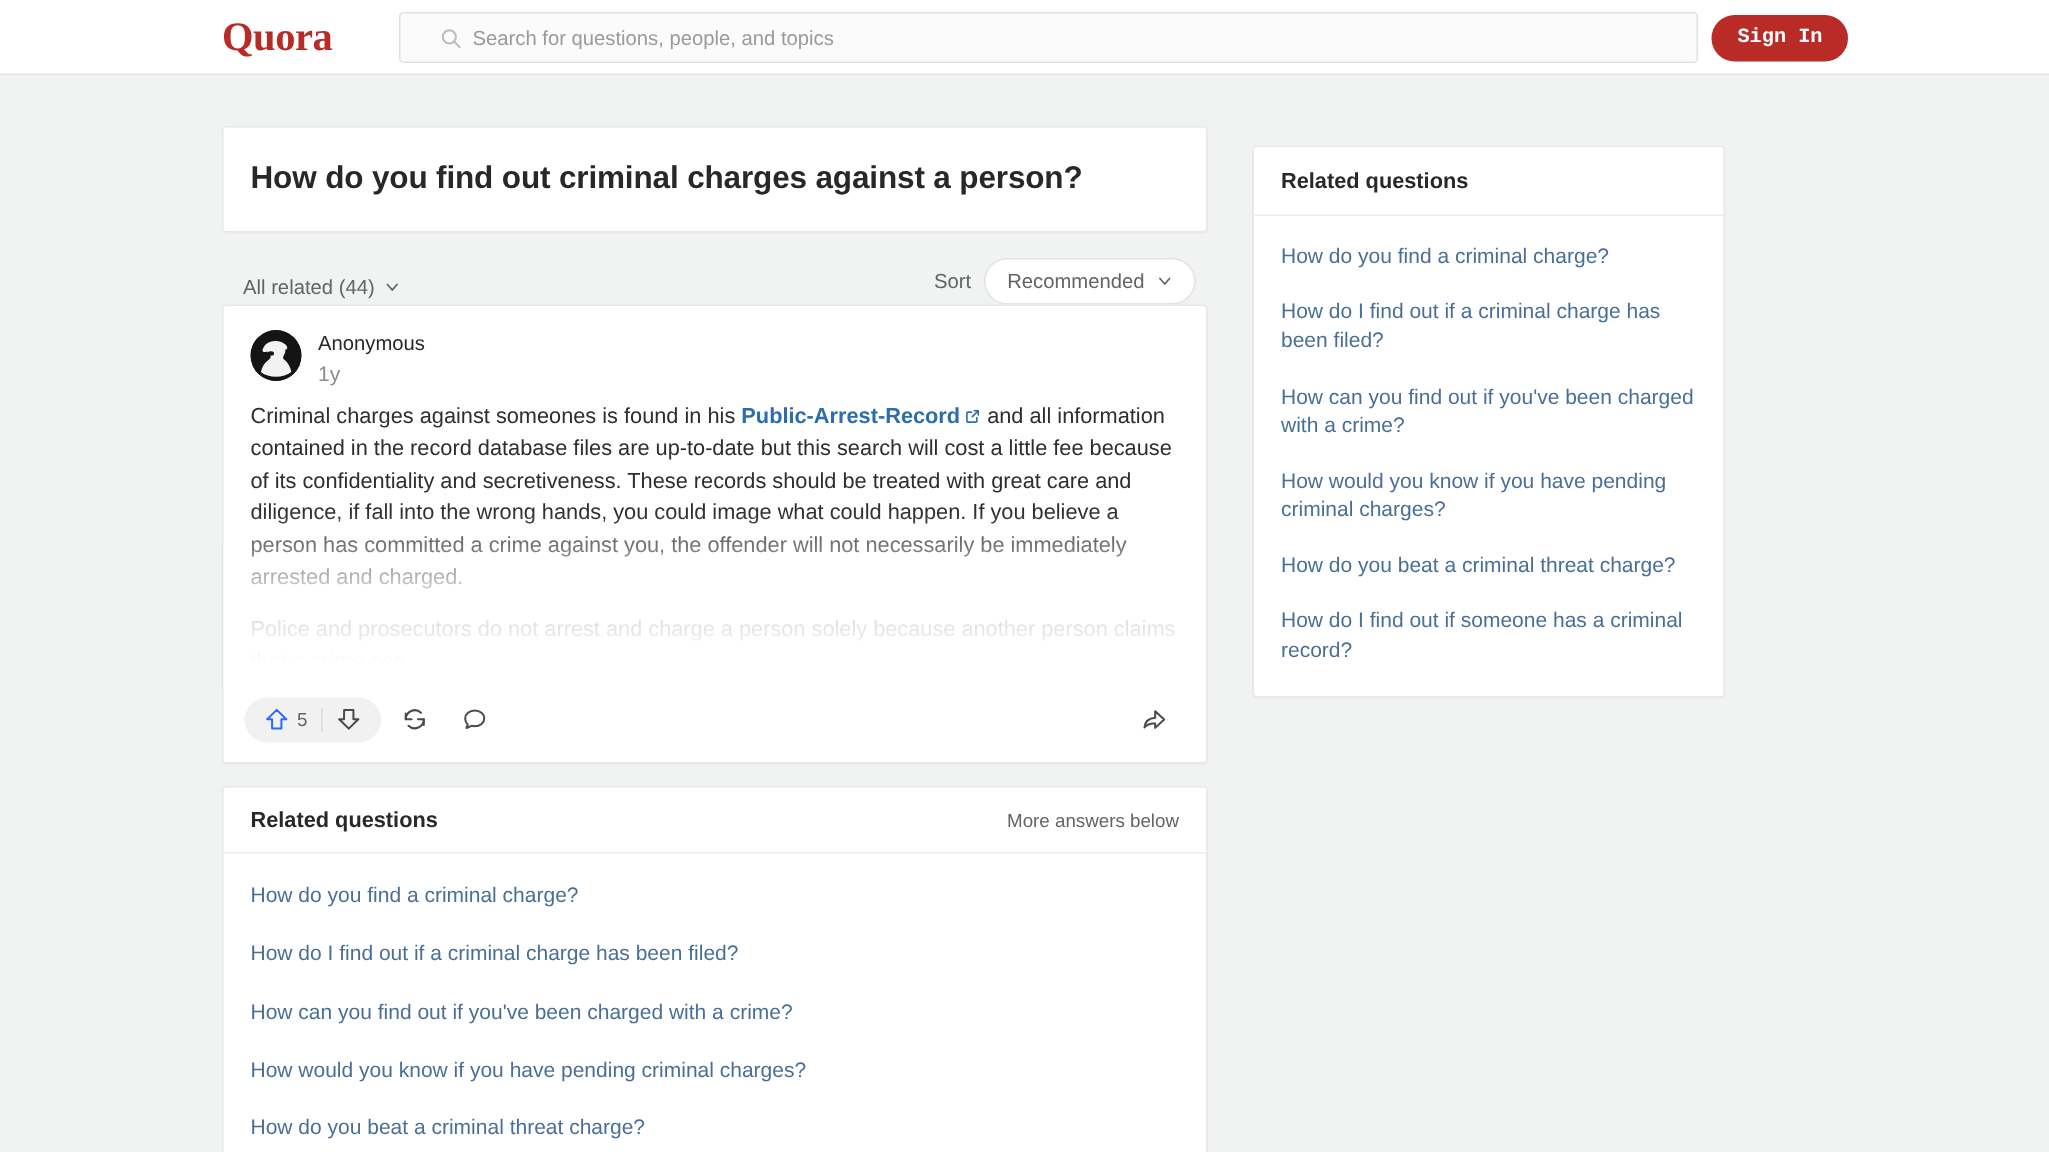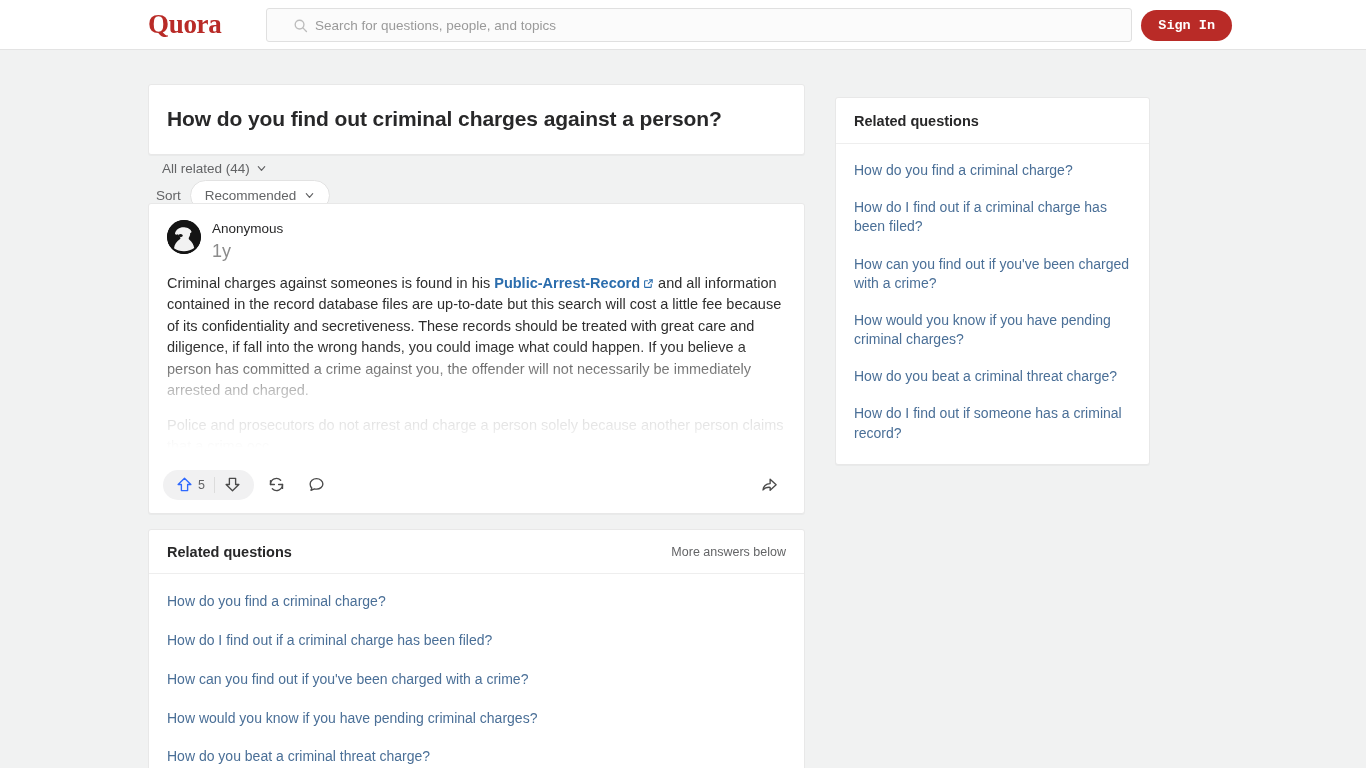--- a/index.html
+++ b/index.html
@@ -104,26 +104,25 @@
     font-size: 21px;
     font-weight: bold;
     color: #282829;
     line-height: 1.3;
     letter-spacing: -0.1px;
   }
 
   
   .filter-row {
     display: flex;
-    align-items: flex-start;
+    align-items: flex-end;
     justify-content: space-between;
     height: 46px;
     padding: 0 8px 0 8px;
     margin-top: 2px;
-    flex-direction: column;
   }
   .all-related {
     display: flex;
     align-items: center;
     gap: 6px;
     font-size: 13.5px;
     color: #636466;
     cursor: pointer;
     padding: 4px 6px;
   }
@@ -159,21 +158,21 @@
     overflow: hidden;
     position: relative;
   }
   .author-name {
     font-size: 13.5px;
     font-weight: normal;
     color: #282829;
     line-height: 1.3;
     cursor: pointer;
   }
-  .author-time { font-size: 18px; color: #8c8c8c; margin-top: 3px; }
+  .author-time { font-size: 14px; color: #8c8c8c; margin-top: 3px; }
 
   .answer-body {
     position: relative;
     padding: 11px 18px 0 18px;
     height: 200px;
     overflow: hidden;
   }
   .answer-p {
     font-size: 14.5px;
     line-height: 21.5px;

